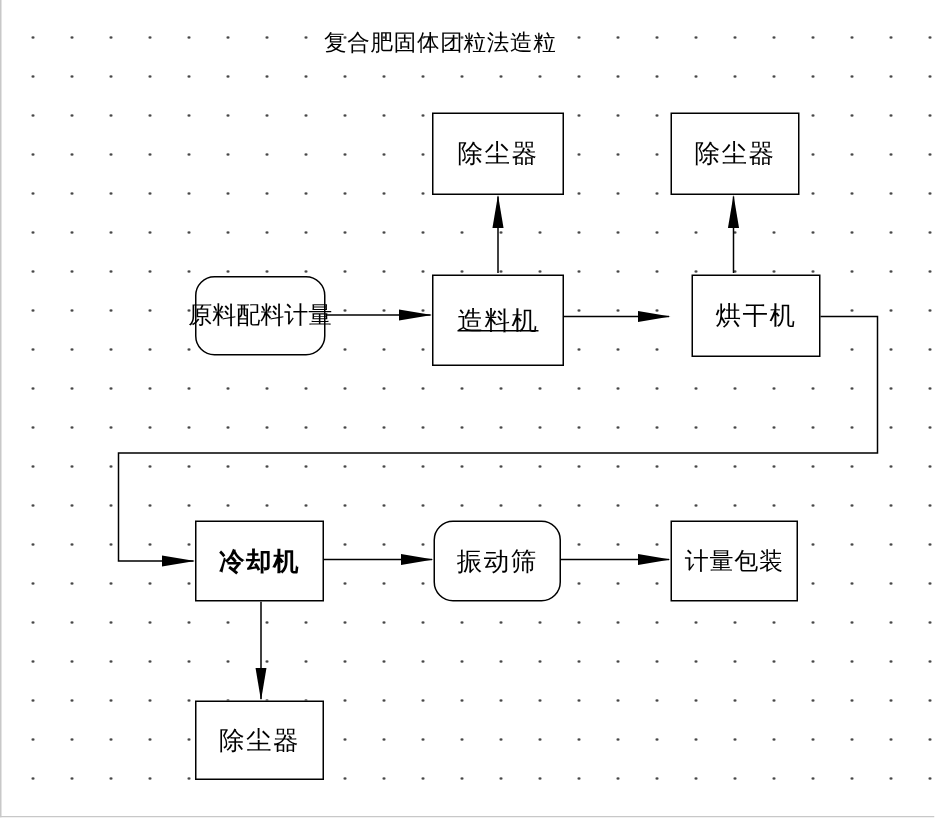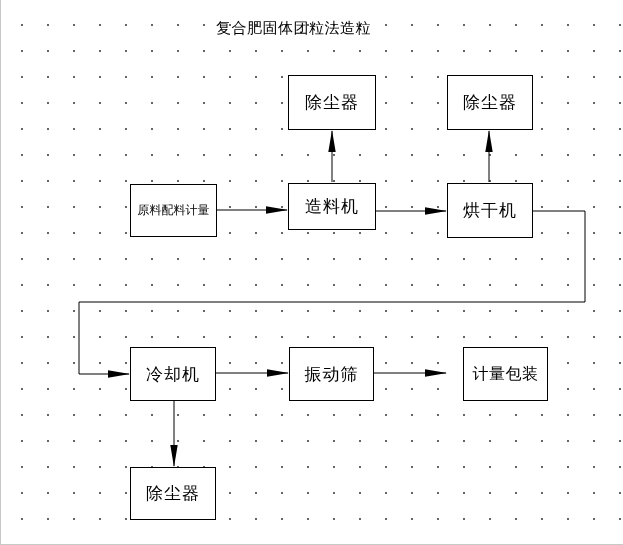--- a/index.html
+++ b/index.html
@@ -34,21 +34,21 @@
     background: #fff;
     display: flex;
     align-items: center;
     justify-content: center;
     font-size: 17px;
     letter-spacing: 1px;
     box-sizing: border-box;
     white-space: nowrap;
     text-align: center;
   }
-  .node.small-text { font-size: 12px; letter-spacing: 0; }
+  .node.small-text { font-size: 16px; letter-spacing: 0; border-radius: 13px; }
   .node.mid-text { font-size: 16px; letter-spacing: 0.5px; }
   svg.wires { position: absolute; left: 0; top: 0; }
 </style>
 </head>
 <body>
 
 <div class="canvas">
 
   <svg class="wires" width="623" height="545" viewBox="0 0 623 545">
     <defs>
@@ -75,25 +75,25 @@
   </svg>
 
   <div class="title">复合肥固体团粒法造粒</div>
 
   <div class="node" style="left:287px; top:75px; width:88px; height:55px;">除尘器</div>
 
   <div class="node" style="left:446px; top:75px; width:86px; height:55px;">除尘器</div>
 
   <div class="node small-text" style="left:129px; top:184px; width:87px; height:53px;">原料配料计量</div>
 
-  <div class="node" style="left:287px; top:183px; width:88px; height:47px;">造料机</div>
+  <div class="node" style="left:287px; top:183px; width:88px; height:61px;text-decoration:underline;">造料机</div>
 
-  <div class="node" style="left:446px; top:183px; width:86px; height:55px;">烘干机</div>
+  <div class="node" style="left:460px; top:183px; width:86px; height:55px;">烘干机</div>
 
-  <div class="node" style="left:129px; top:347px; width:86px; height:54px;">冷却机</div>
+  <div class="node" style="left:129px; top:347px; width:86px; height:54px;font-weight:bold;">冷却机</div>
 
-  <div class="node" style="left:288px; top:347px; width:85px; height:54px;">振动筛</div>
+  <div class="node" style="left:288px; top:347px; width:85px; height:54px;border-radius:13px;">振动筛</div>
 
-  <div class="node mid-text" style="left:462px; top:347px; width:85px; height:54px;">计量包装</div>
+  <div class="node mid-text" style="left:446px; top:347px; width:85px; height:54px;">计量包装</div>
 
   <div class="node" style="left:129px; top:467px; width:86px; height:53px;">除尘器</div>
 
 </div>
 
 </body></html>

